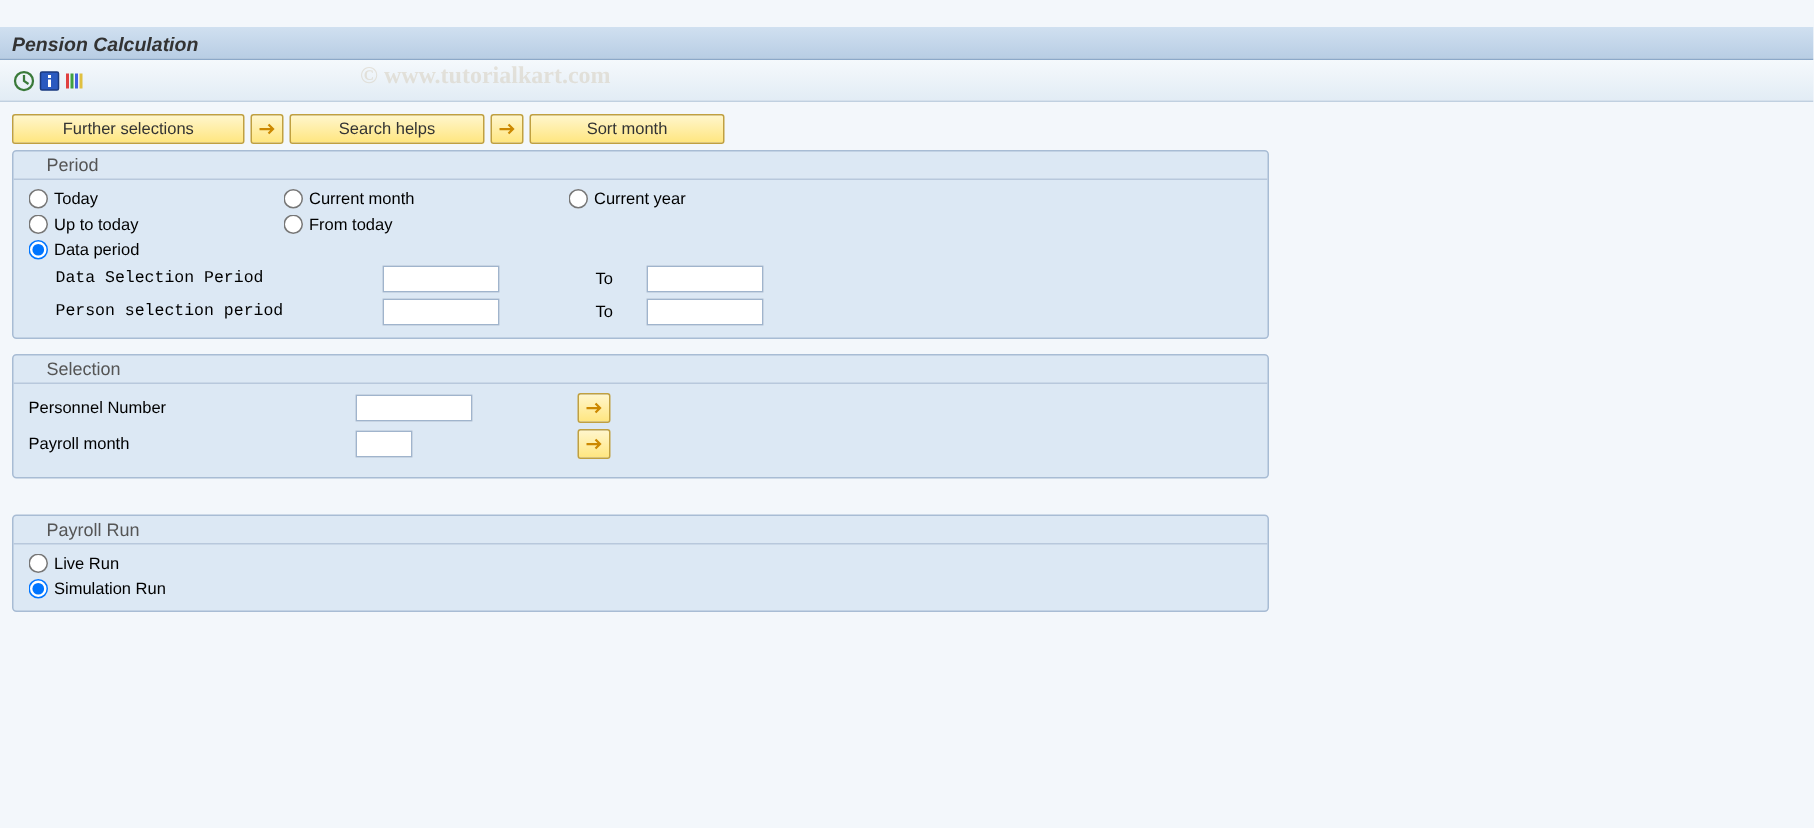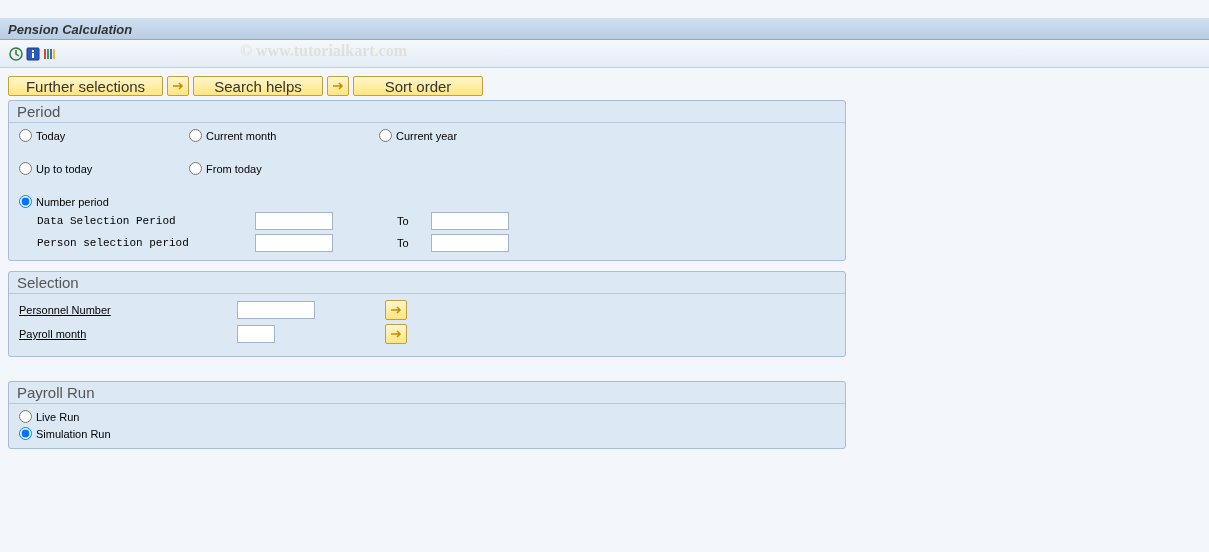--- a/index.html
+++ b/index.html
@@ -64,21 +64,21 @@
       margin-bottom: 4px;
     }
     .std-btn {
       background: linear-gradient(to bottom, #fff6cc, #ffe680);
       border: 1px solid #c0a040;
       border-radius: 2px;
       height: 20px;
       display: flex;
       align-items: center;
       justify-content: center;
-      font-size: 15px;
+      font-size: 11px;
       color: #333;
       cursor: pointer;
       padding: 0 8px;
     }
     .std-btn.wide { width: 155px; }
     .std-btn.mid { width: 130px; }
     .arrow-btn {
       background: linear-gradient(to bottom, #fff6cc, #ffe680);
       border: 1px solid #c0a040;
       border-radius: 2px;
@@ -91,32 +91,32 @@
     }
     .arrow-svg { width: 12px; height: 10px; }
     .panel {
       background: #dce8f4;
       border: 1px solid #a8bcd4;
       border-radius: 3px;
       margin-bottom: 10px;
       width: 838px;
     }
     .panel-title {
-      font-size: 15px;
+      font-size: 12px;
       color: #555;
-      padding: 2px 6px 2px 8px;
+      padding: 2px 6px 2px 22px;
       border-bottom: 1px solid #b8c8dc;
     }
     .panel-body {
       padding: 6px 10px 8px 10px;
     }
     .radio-grid {
       display: grid;
       grid-template-columns: 170px 190px 180px;
-      row-gap: 20px;
+      row-gap: 4px;
     }
     .radio-item {
       display: flex;
       align-items: center;
       gap: 4px;
     }
     .radio-item input { margin: 0; }
     .sub-row {
       display: flex;
       align-items: center;
@@ -153,21 +153,20 @@
       margin-top: 6px;
       margin-left: 0px;
     }
     .sel-row {
       display: flex;
       align-items: center;
       margin-bottom: 4px;
     }
     .sel-label {
       width: 218px;
-      text-decoration: underline;
     }
     .sel-arrow-wrap {
       margin-left: 70px;
     }
     .pr-radio-col {
       display: flex;
       flex-direction: column;
       gap: 4px;
     }
   </style>
@@ -211,21 +210,21 @@
       <svg class="arrow-svg" viewBox="0 0 12 10">
           <path d="M1 5h8M7 2l3 3-3 3" stroke="#cc8800" stroke-width="1.5" fill="none"></path>
         </svg>
     </button>
     <button class="std-btn mid">Search helps</button>
     <button class="arrow-btn">
       <svg class="arrow-svg" viewBox="0 0 12 10">
           <path d="M1 5h8M7 2l3 3-3 3" stroke="#cc8800" stroke-width="1.5" fill="none"></path>
         </svg>
     </button>
-    <button class="std-btn mid">Sort order</button>
+    <button class="std-btn mid">Sort month</button>
   </div>
 
   <div class="panel">
     <div class="panel-title">Period</div>
     <div class="panel-body">
       <div class="radio-grid">
         <label class="radio-item">
           <input type="radio" name="period" style="">
           <span>Today</span>
         </label>
@@ -241,21 +240,21 @@
           <input type="radio" name="period" style="">
           <span>Up to today</span>
         </label>
         <label class="radio-item">
           <input type="radio" name="period" style="">
           <span>From today</span>
         </label>
         <span></span>
         <label class="radio-item">
           <input type="radio" name="period" checked="" style="">
-          <span>Number period</span>
+          <span>Data period</span>
         </label>
       </div>
 
       <div class="sub-row">
         <span class="sub-label">Data Selection Period</span>
         <input class="txt" type="text" value="" style="">
         <span class="to-label">To</span>
         <input class="txt" type="text" value="" style="">
       </div>
       <div class="sub-row">

